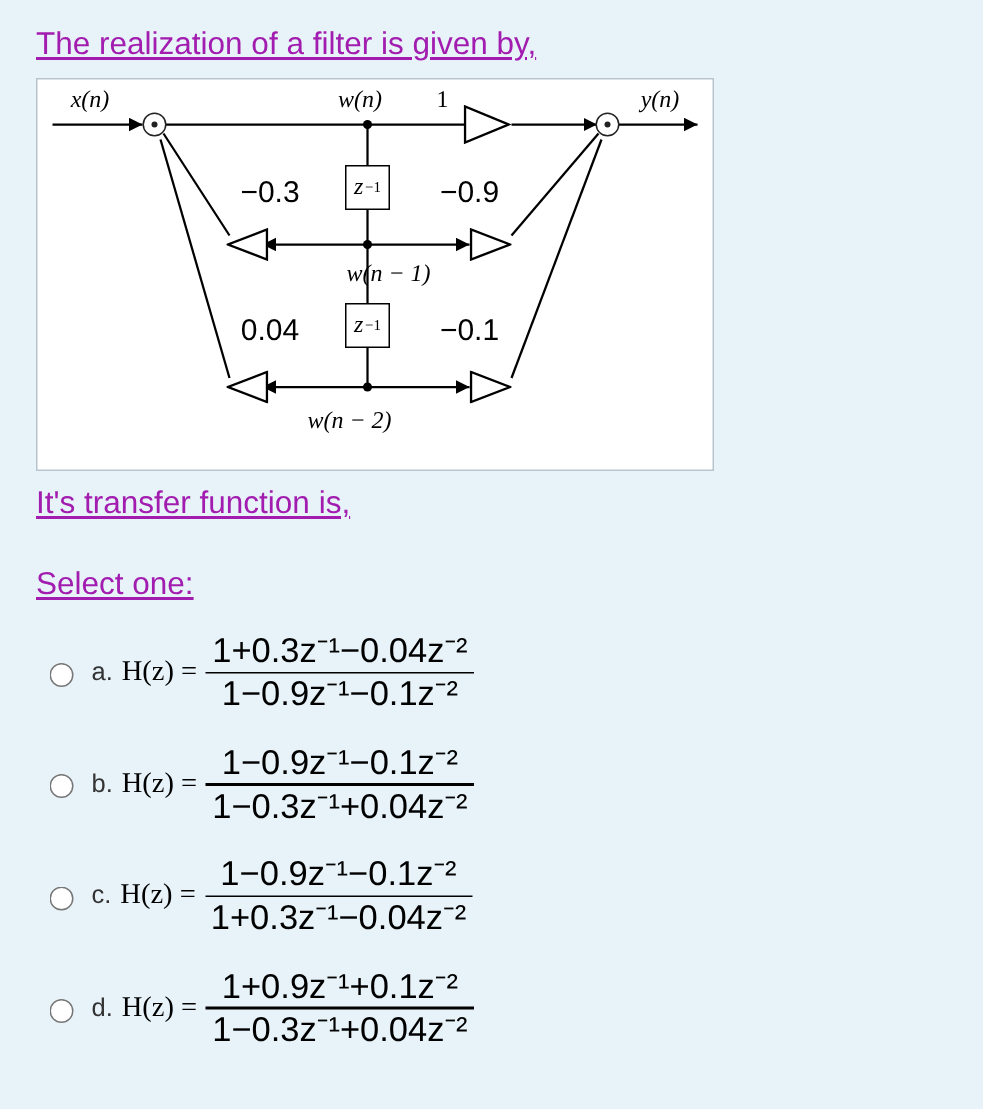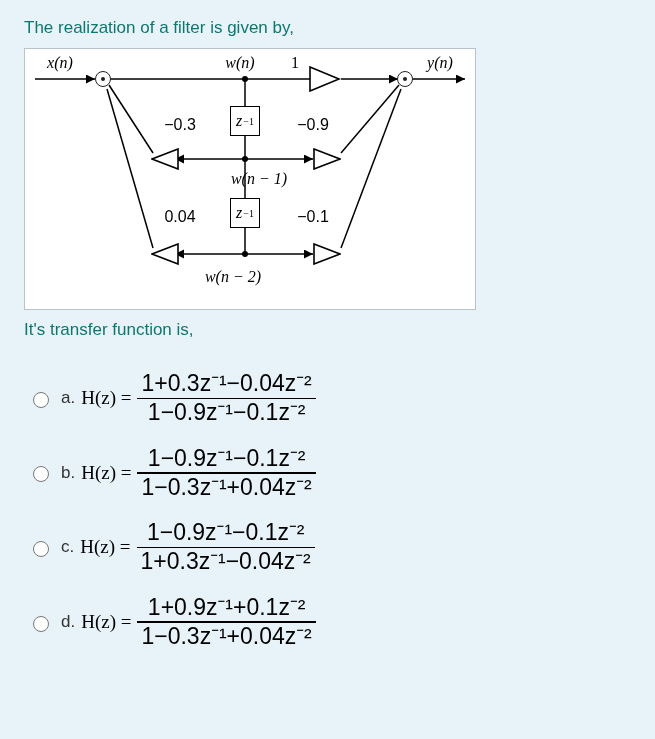--- a/index.html
+++ b/index.html
@@ -6,23 +6,24 @@
     margin: 0;
     font-family: "Segoe UI", Arial, sans-serif;
     background: #e7f3f9;
     width: 655px;
     height: 739px;
     box-sizing: border-box;
     padding: 18px 24px;
     color: #1070a8;
   }
   .prompt, .subprompt, .select-label {
-    font-size: 17px;
-    color: #0f766e;
+    font-size: 21px;
+    color: #a21caf;
     margin-bottom: 10px;
+    text-decoration: underline;
   }
   .figure-box {
     background: #ffffff;
     border: 1px solid #b8c4cc;
     width: 450px;
     height: 260px;
     position: relative;
     margin-bottom: 10px;
   }
   .node {
@@ -46,21 +47,21 @@
     font-style: italic;
     font-size: 16px;
     color: #000;
     transform: translate(-50%, -50%);
     white-space: nowrap;
   }
   .lbl.up { font-style: normal; }
   .coef {
     position: absolute;
     font-family: Arial, sans-serif;
-    font-size: 16px;
+    font-size: 20px;
     color: #000;
     transform: translate(-50%, -50%);
     white-space: nowrap;
   }
   .zbox {
     position: absolute;
     width: 28px; height: 28px;
     border: 1.6px solid #000;
     background:#fff;
     transform: translate(-50%, -50%);
@@ -200,20 +201,21 @@
   <div class="lbl" style="left:234px; top:130px;text-align:right;">w(n − 1)</div>
 
   <div class="coef" style="left:155px; top:168px;">0.04</div>
   <div class="coef" style="left:288px; top:168px;">−0.1</div>
   <div class="lbl" style="left:208px; top:228px;">w(n − 2)</div>
 </div>
 
 <div class="subprompt">It's transfer function is,</div>
 
 <div class="options">
+  <div class="select-label">Select one:</div>
 
   <label class="opt">
     <input type="radio" name="ans" style="">
     <span class="olabel">a.</span>
     <span class="eq">
       <span class="Hz">H(z) =</span>
       <span class="frac">
         <span class="num">1+0.3z⁻¹−0.04z⁻²</span>
         <span class="bar"></span>
         <span class="den">1−0.9z⁻¹−0.1z⁻²</span>

